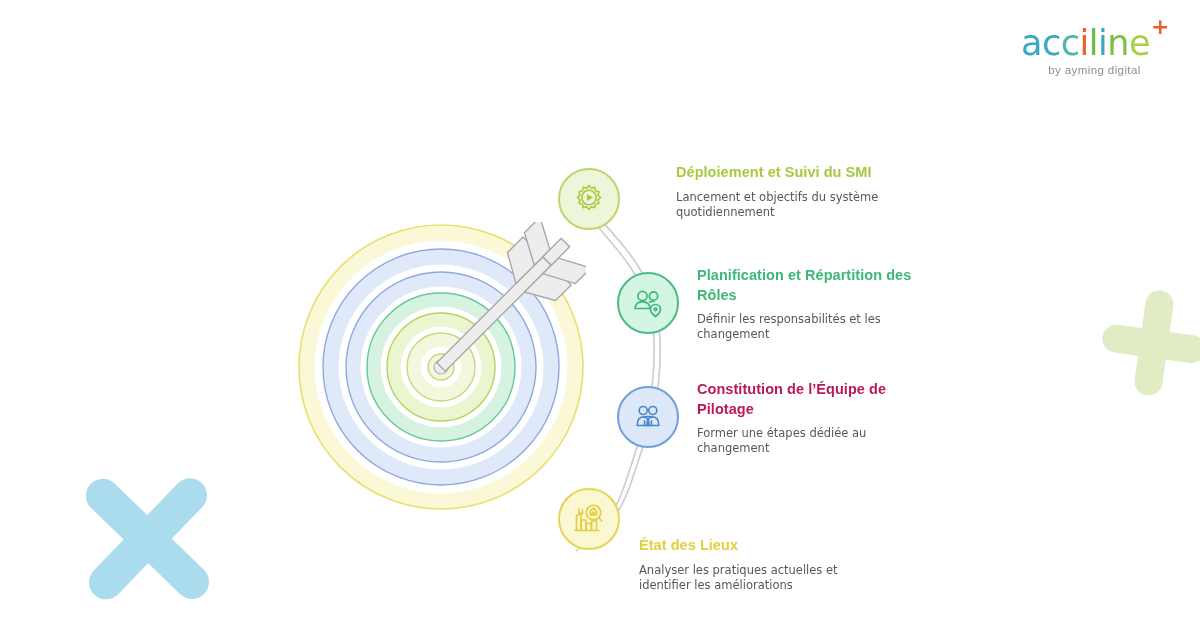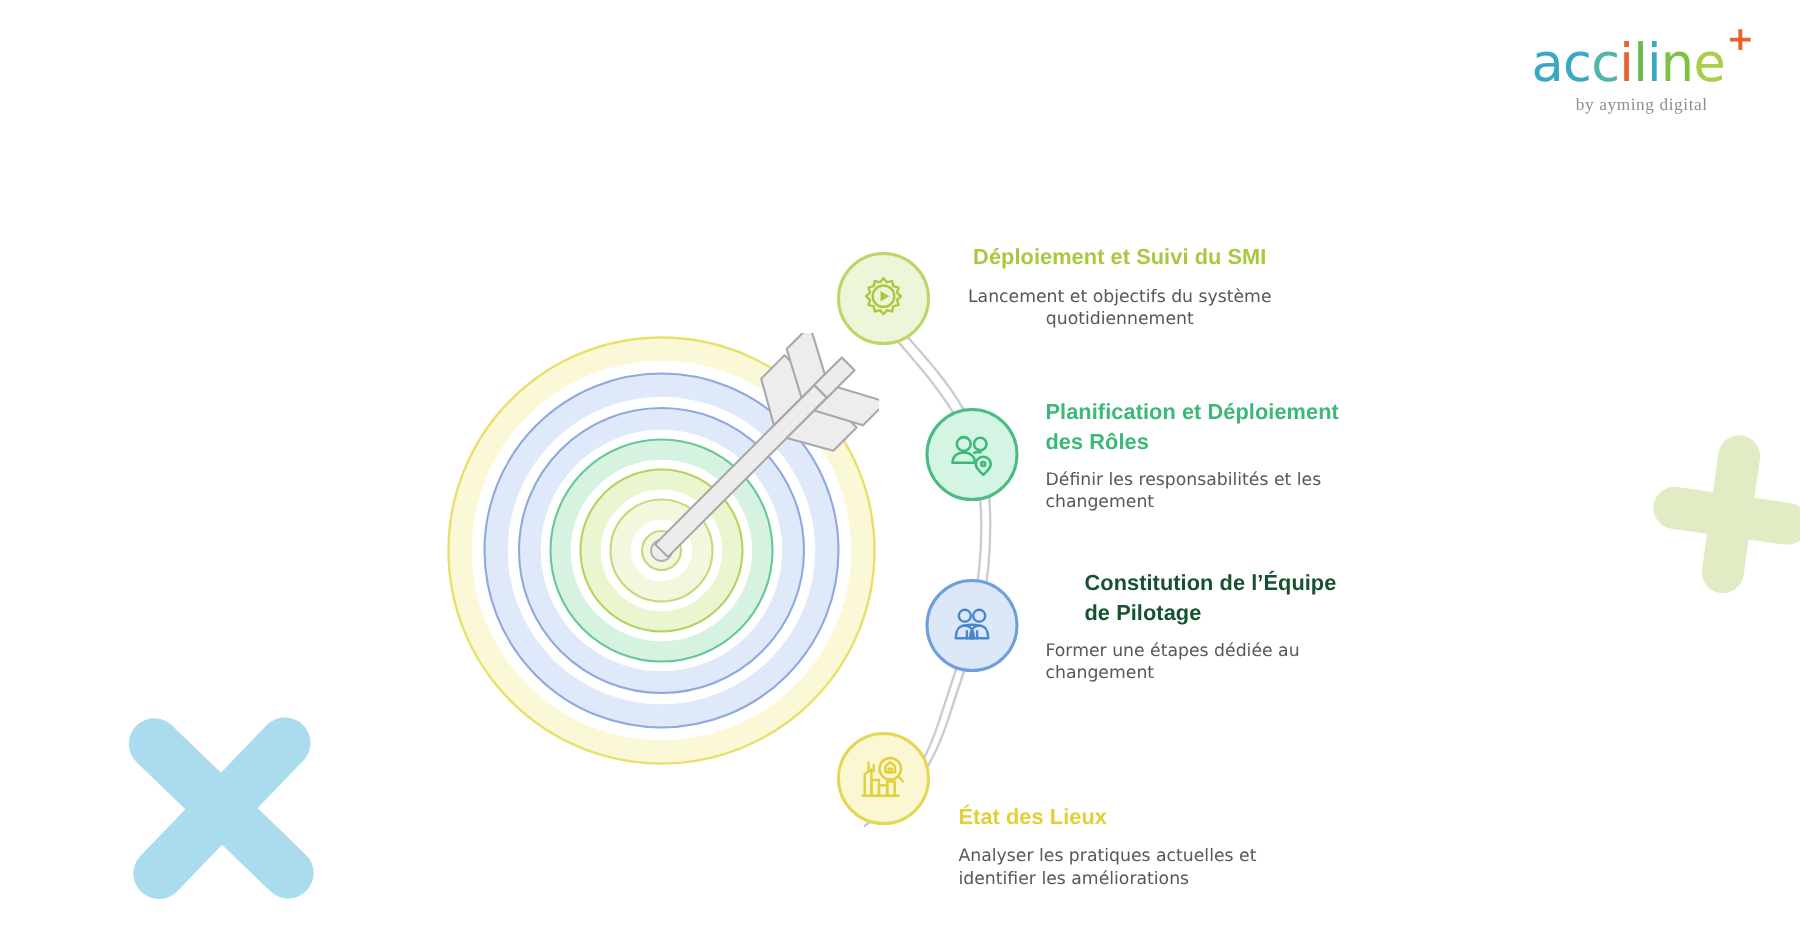--- a/index.html
+++ b/index.html
@@ -101,21 +101,21 @@
     vertical-align: super;
     position: relative;
     top: -8px;
     left: 1px;
   }
   .logo-tag {
     margin-top: 3px;
     font-size: 11.5px;
     color: #8a8f95;
     letter-spacing: 0.4px;
-    font-family: Liberation Serif, serif;
+    font-family: Liberation Sans, sans-serif;
     text-align: center;
   }
 
   
   .title {
     position: absolute;
     left: 0;
     top: 78px;
     width: 1200px;
     text-align: center;
@@ -181,42 +181,42 @@
     font-family: "DejaVu Sans", sans-serif;
   }
 
   
   #step-1 .step-icon {
     left: 558px; top: 168px;
     width: 62px; height: 62px;
     background: #eef6d9;
     border: 2px solid #bcd66a;
   }
-  #step-1 .step-text { left: 639px; top: 163px; width: 215px; text-align: center; }
+  #step-1 .step-text { left: 676px; top: 163px; width: 215px; }
   #step-1 .step-title { color: #a8c93f; }
 
   
   #step-2 .step-icon {
     left: 617px; top: 272px;
     width: 62px; height: 62px;
     background: #d4f5e3;
     border: 2px solid #4cbb83;
   }
   #step-2 .step-text { left: 697px; top: 266px; width: 215px; }
   #step-2 .step-title { color: #3cb878; }
 
   
   #step-3 .step-icon {
     left: 617px; top: 386px;
     width: 62px; height: 62px;
     background: #dce8f8;
     border: 2px solid #6d9fdc;
   }
   #step-3 .step-text { left: 697px; top: 380px; width: 215px; }
-  #step-3 .step-title { color: #14532d; margin-left: 26px; }
+  #step-3 .step-title { color: #be185d; }
 
   
   #step-4 .step-icon {
     left: 558px; top: 488px;
     width: 62px; height: 62px;
     background: #fcf7d3;
     border: 2px solid #e3d755;
   }
   #step-4 .step-text { left: 639px; top: 492px; width: 215px; margin-top: 44px; }
   #step-4 .step-title { color: #e2cf3c; }
@@ -300,21 +300,21 @@
           <path d="M5 23.5 C5 19.2 8.4 16.6 12.5 16.6 C16.6 16.6 20 19.2 20 23.5 Z"></path>
           <circle cx="23.5" cy="11" r="4.2"></circle>
           <path d="M19.6 16.8 C21 16.3 22.5 16.2 23.8 16.5"></path>
           <path d="M25.5 19.5 C28.3 19.5 30.5 21.7 30.5 24.4 C30.5 27.4 25.5 31.5 25.5 31.5
                    C25.5 31.5 20.5 27.4 20.5 24.4 C20.5 21.7 22.7 19.5 25.5 19.5 Z"></path>
           <circle cx="25.5" cy="24.3" r="1.3"></circle>
         </g>
       </svg>
     </div>
     <div class="step-text">
-      <p class="step-title">Planification et Déploiement des Rôles</p>
+      <p class="step-title">Planification et Répartition des Rôles</p>
       <p class="step-desc">Définir les responsabilités et les changement</p>
     </div>
   </div>
 
   <div class="step" id="step-3">
     <div class="step-icon">
       <svg width="36" height="36" viewBox="0 0 36 36">
         <g fill="none" stroke="#4a86cf" stroke-width="1.6" stroke-linejoin="round" stroke-linecap="round">
           <circle cx="13.2" cy="11.5" r="4"></circle>
           <circle cx="22.8" cy="11.5" r="4"></circle>

